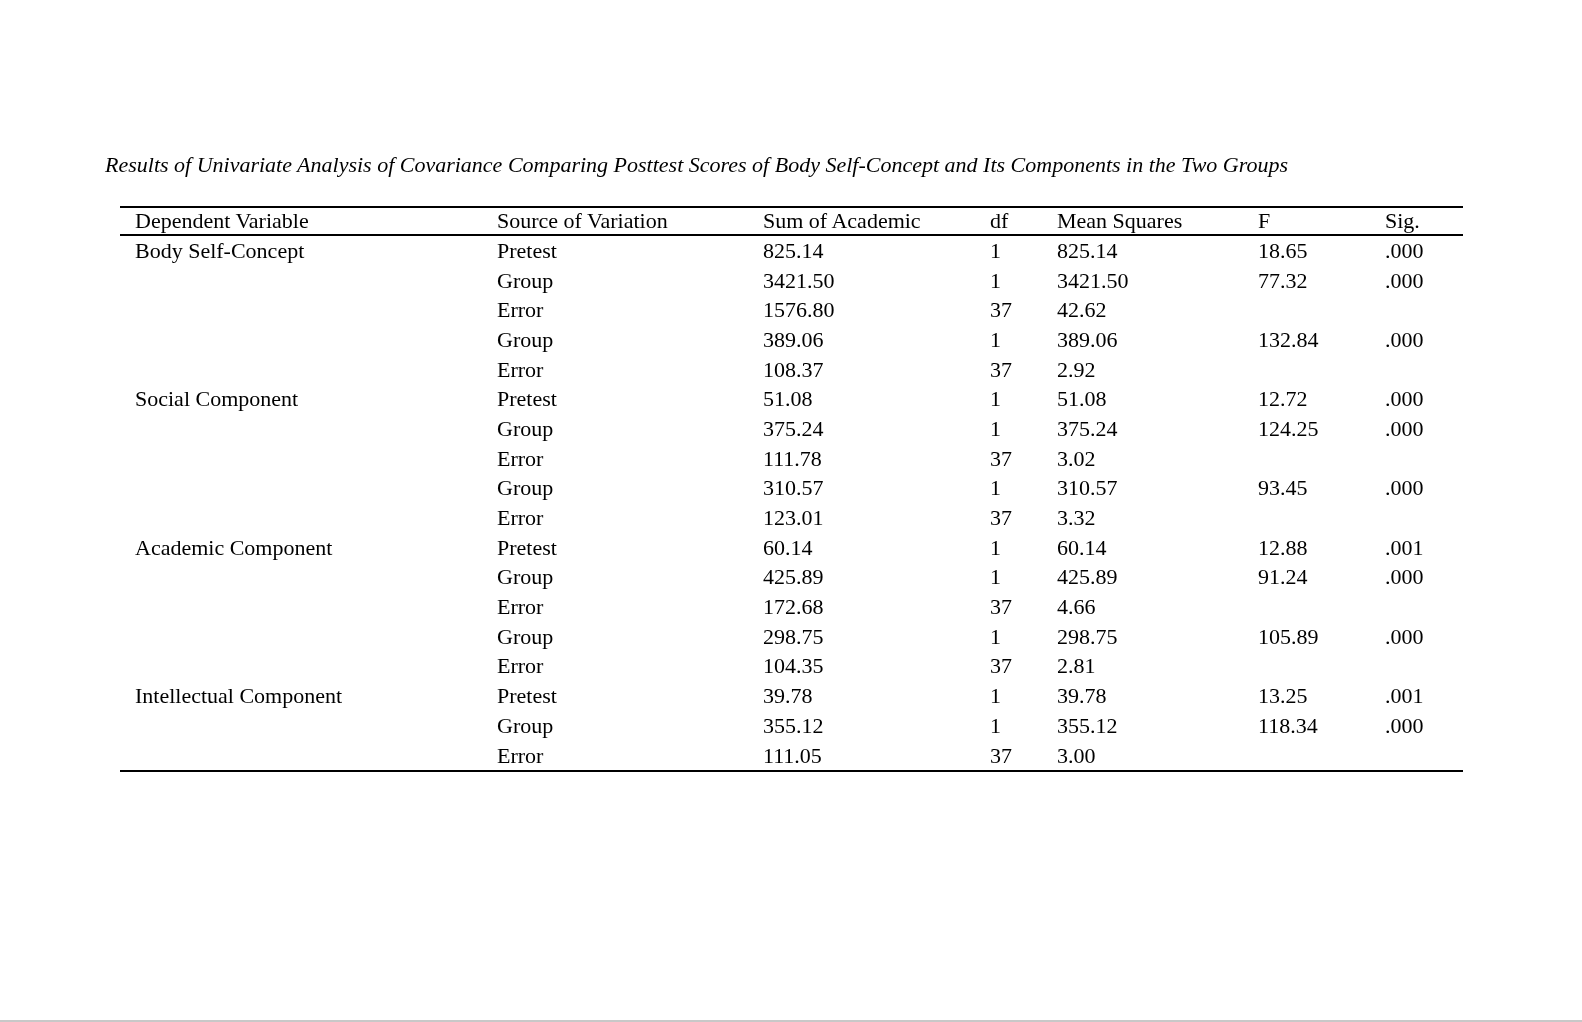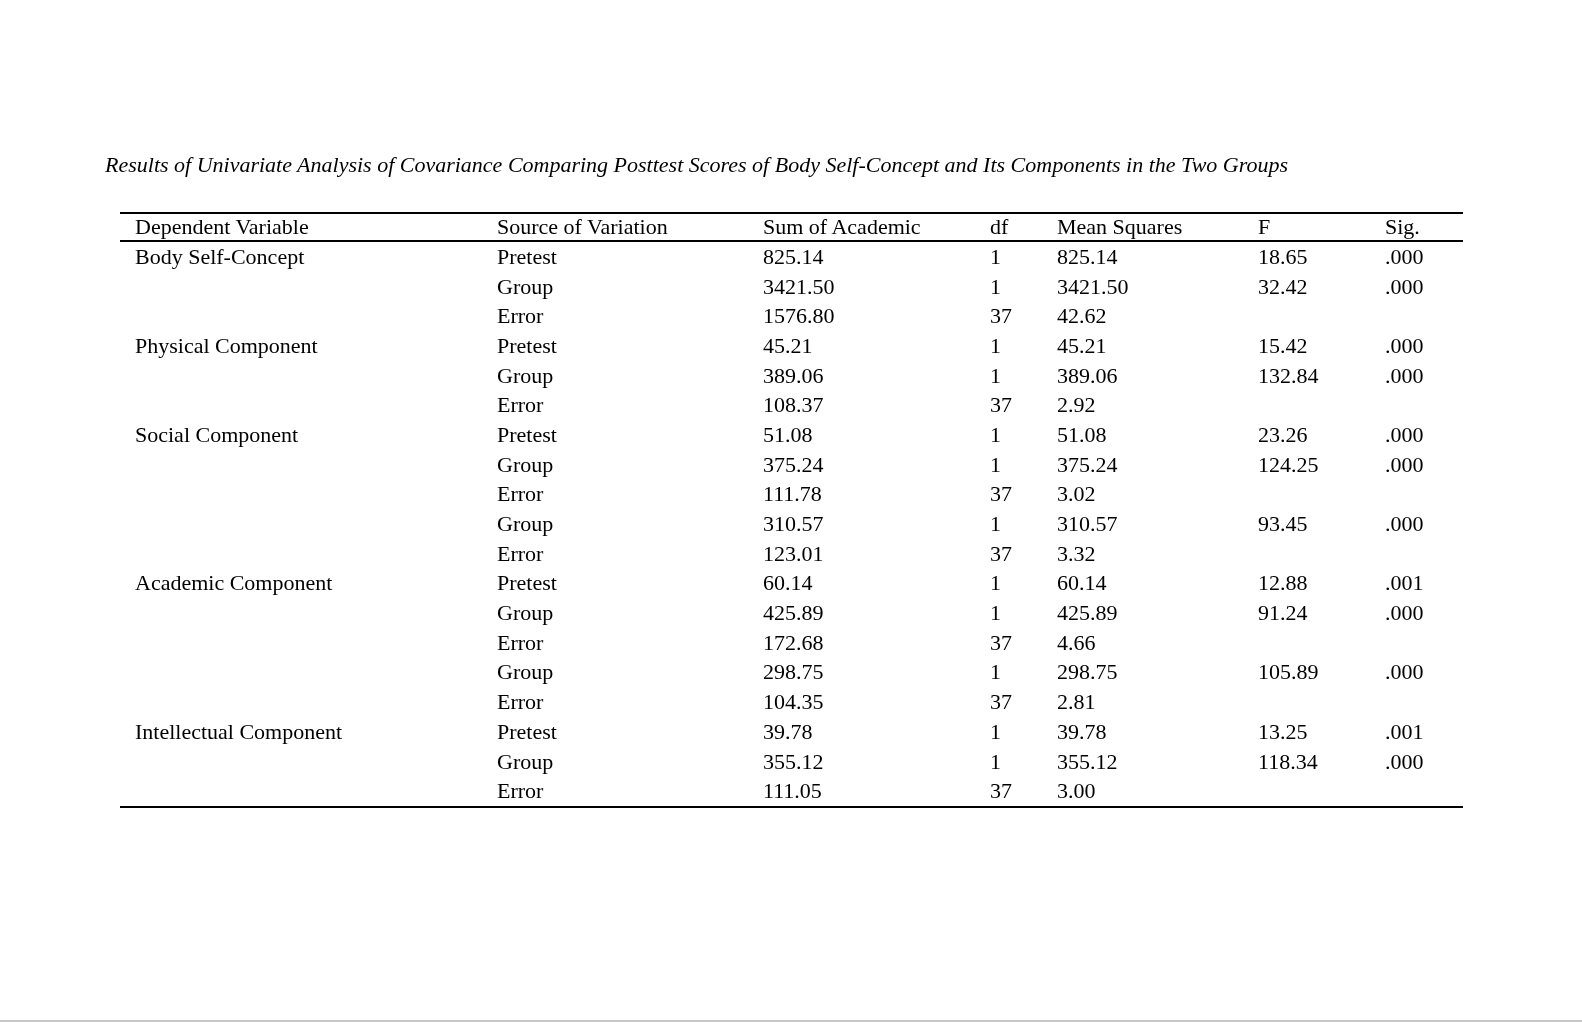--- a/index.html
+++ b/index.html
@@ -23,21 +23,21 @@
     font-family: "Liberation Serif", serif;
     font-style: italic;
     font-size: 22px;
     line-height: 30px;
     white-space: nowrap;
     color: #000000;
   }
   .data-table {
     position: absolute;
     left: 120px;
-    top: 212px;
+    top: 206px;
     width: 1343px;
     border-collapse: collapse;
     table-layout: fixed;
     font-family: "Liberation Serif", serif;
     font-size: 22px;
     color: #000000;
   }
   .data-table col.c1 { width: 377px; }
   .data-table col.c2 { width: 266px; }
   .data-table col.c3 { width: 227px; }
@@ -114,40 +114,31 @@
         <td>825.14</td>
         <td>18.65</td>
         <td>.000</td>
       </tr>
       <tr>
         <td></td>
         <td>Group</td>
         <td>3421.50</td>
         <td>1</td>
         <td>3421.50</td>
-        <td>32.42</td>
+        <td>77.32</td>
         <td>.000</td>
       </tr>
       <tr>
         <td></td>
         <td>Error</td>
         <td>1576.80</td>
         <td>37</td>
         <td>42.62</td>
         <td></td>
         <td></td>
-      </tr>
-      <tr>
-        <td>Physical Component</td>
-        <td>Pretest</td>
-        <td>45.21</td>
-        <td>1</td>
-        <td>45.21</td>
-        <td>15.42</td>
-        <td>.000</td>
       </tr>
       <tr>
         <td></td>
         <td>Group</td>
         <td>389.06</td>
         <td>1</td>
         <td>389.06</td>
         <td>132.84</td>
         <td>.000</td>
       </tr>
@@ -159,21 +150,21 @@
         <td>2.92</td>
         <td></td>
         <td></td>
       </tr>
       <tr>
         <td>Social Component</td>
         <td>Pretest</td>
         <td>51.08</td>
         <td>1</td>
         <td>51.08</td>
-        <td>23.26</td>
+        <td>12.72</td>
         <td>.000</td>
       </tr>
       <tr>
         <td></td>
         <td>Group</td>
         <td>375.24</td>
         <td>1</td>
         <td>375.24</td>
         <td>124.25</td>
         <td>.000</td>

